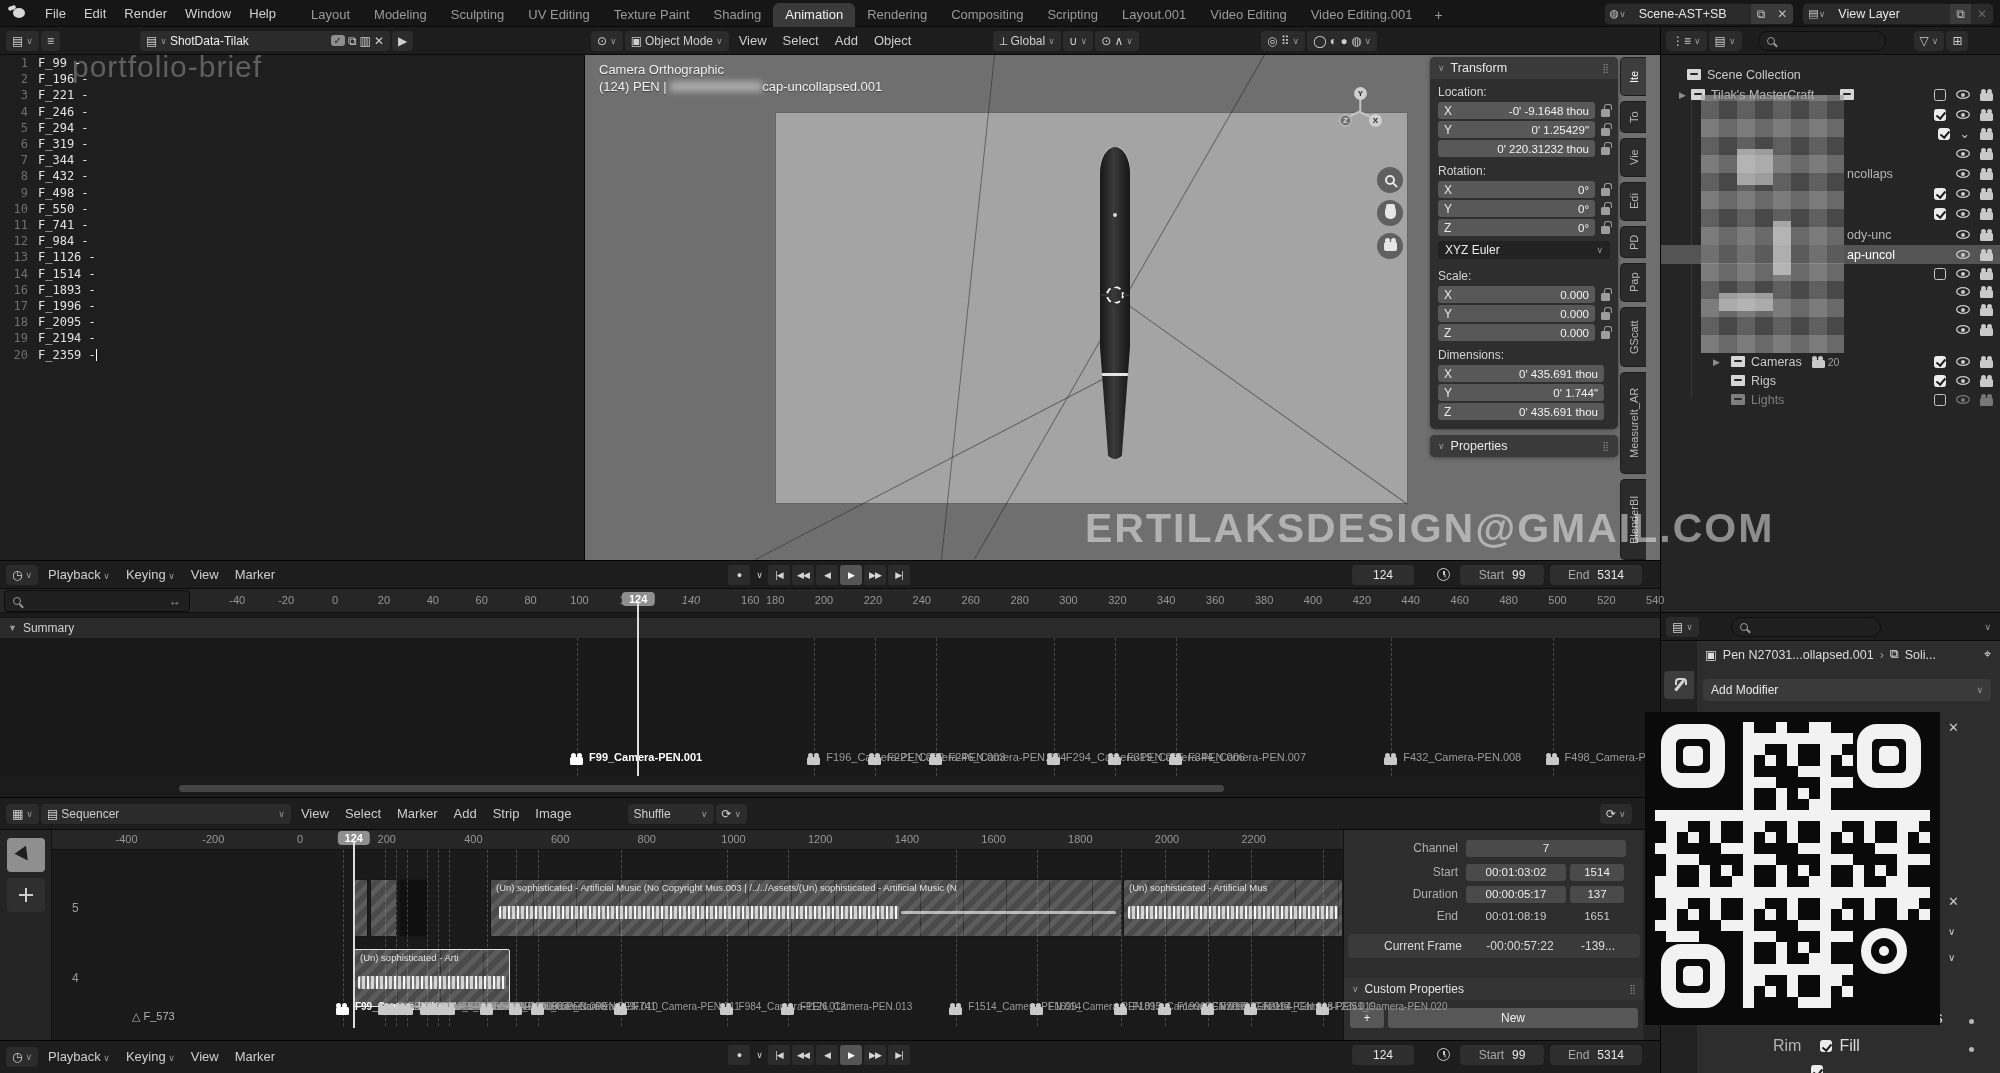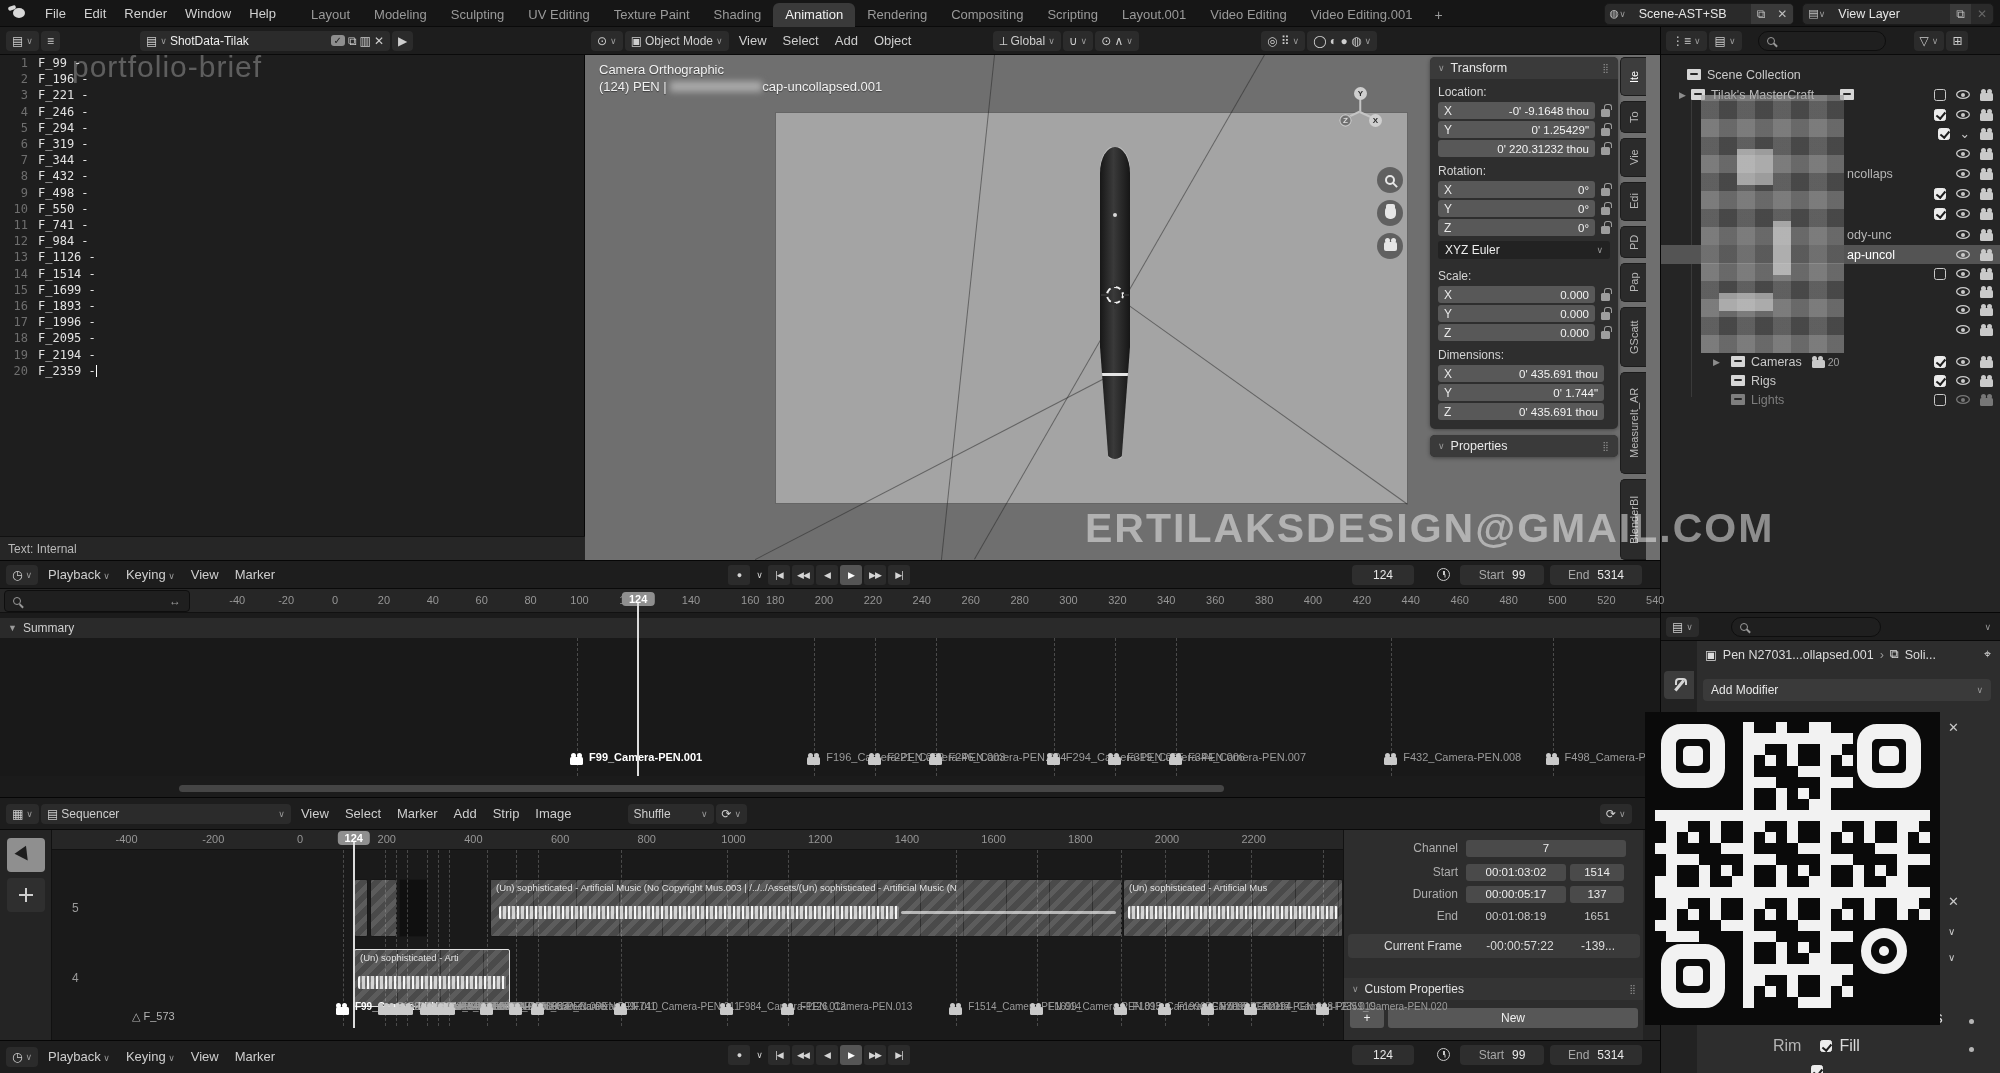--- a/index.html
+++ b/index.html
@@ -320,45 +320,40 @@
         </div>
         <div class="code-line">
           <span class="code-num">13</span>
           <span class="code-text">F_1126 -</span>
         </div>
         <div class="code-line">
           <span class="code-num">14</span>
           <span class="code-text">F_1514 -</span>
         </div>
         <div class="code-line">
-          <span class="code-num">15</span>
-          <span class="code-text">F_1699 -</span>
-        </div>
-        <div class="code-line">
           <span class="code-num">16</span>
           <span class="code-text">F_1893 -</span>
         </div>
         <div class="code-line">
           <span class="code-num">17</span>
           <span class="code-text">F_1996 -</span>
         </div>
         <div class="code-line">
           <span class="code-num">18</span>
           <span class="code-text">F_2095 -</span>
         </div>
         <div class="code-line">
           <span class="code-num">19</span>
           <span class="code-text">F_2194 -</span>
         </div>
         <div class="code-line">
           <span class="code-num">20</span>
           <span class="code-text">F_2359 -<span class="cursor-bar"></span></span>
         </div>
       </div>
-    <div id="te-footer">Text: Internal</div>
   </div>
 
   <div id="viewport" class="abs">
     <div id="vp-header" class="edhead">
       <span class="hbtn" style="margin-left:6px">⊙<span class="chev">∨</span></span>
       <span class="hbtn">▣ <span>Object Mode</span><span class="chev">∨</span></span>
       <span id="vp-menus" class="row">
           <span class="hmenu">View</span>
           <span class="hmenu">Select</span>
           <span class="hmenu">Add</span>
@@ -717,21 +712,21 @@
         </span>
     <span class="tick" style="left: 237.2px;">-40</span>
         <span class="tick" style="left: 286.1px;">-20</span>
         <span class="tick" style="left: 335px;">0</span>
         <span class="tick" style="left: 383.9px;">20</span>
         <span class="tick" style="left: 432.8px;">40</span>
         <span class="tick" style="left: 481.7px;">60</span>
         <span class="tick" style="left: 530.6px;">80</span>
         <span class="tick" style="left: 579.5px;">100</span>
         <span class="tick" style="left: 628.4px;">120</span>
-        <span class="tick" style="left: 691px;">140</span>
+        <span class="tick" style="left: 691px; font-style: italic;">140</span>
         <span class="tick" style="left: 726.2px; margin-left: 24px;">160</span>
         <span class="tick" style="left: 775.1px;">180</span>
         <span class="tick" style="left: 824px;">200</span>
         <span class="tick" style="left: 872.9px;">220</span>
         <span class="tick" style="left: 921.8px;">240</span>
         <span class="tick" style="left: 970.7px;">260</span>
         <span class="tick" style="left: 1019.6px;">280</span>
         <span class="tick" style="left: 1068.5px;">300</span>
         <span class="tick" style="left: 1117.4px;">320</span>
         <span class="tick" style="left: 1166.3px;">340</span>

